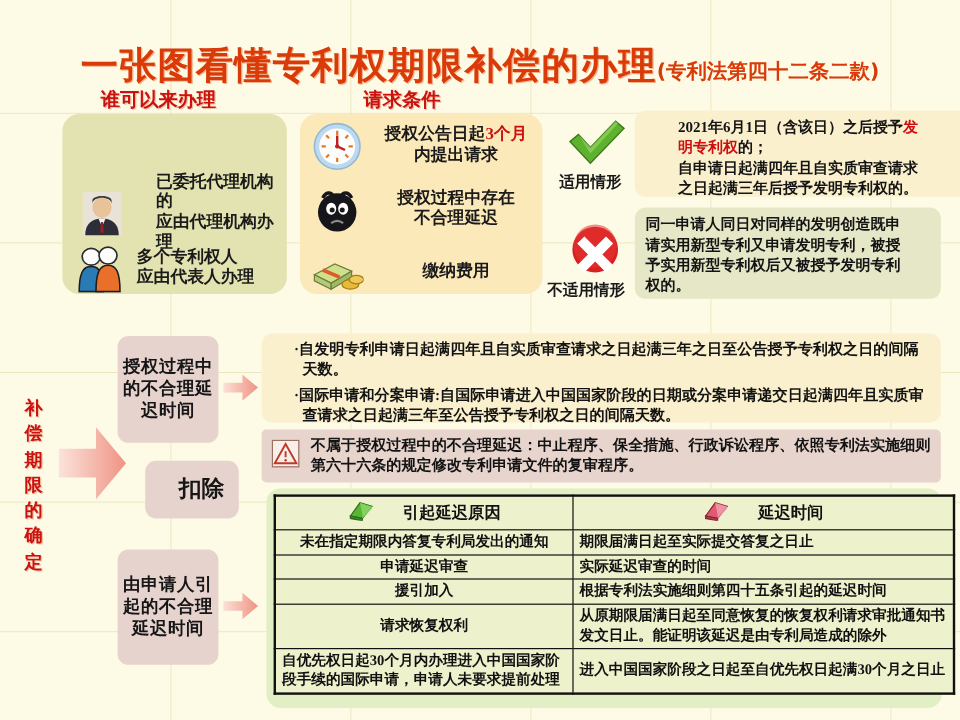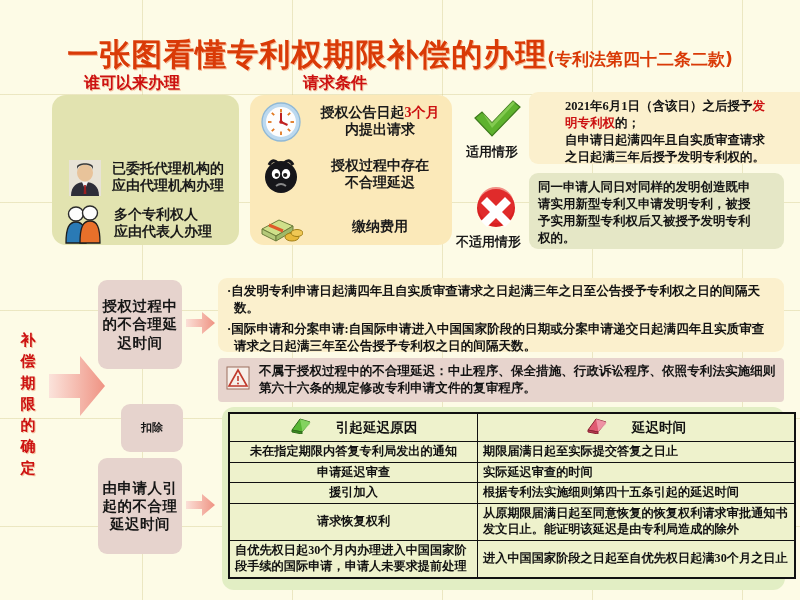--- a/index.html
+++ b/index.html
@@ -61,28 +61,28 @@
   #vtitle span{display:block;}
 
   
   #bigarrow{left:47px;top:350px;width:60px;height:72px;}
 
   
   .fbox{background:#e6d3cd;border-radius:9px;display:flex;align-items:center;
     justify-content:center;text-align:center;font-size:14.5px;font-weight:bold;
     color:#161616;line-height:1.25;letter-spacing:.5px;}
   #fbox1{left:98px;top:280px;width:84px;height:89px;}
-  #fbox2{left:121px;top:404px;width:62px;height:48px;font-size:11px;letter-spacing:0;}
+  #fbox2{left:121px;top:384px;width:62px;height:48px;font-size:19px;letter-spacing:0;padding-left:16px;}
   #fbox3{left:98px;top:458px;width:84px;height:96px;}
 
   .sarrow{width:30px;height:26px;}
 
   
   #bullets{left:218px;top:278px;width:566px;height:74px;background:#fbf0cd;border-radius:9px;
-    padding:5px 9px 0 9px;box-sizing:border-box;}
+    padding:5px 9px 0 27px;box-sizing:border-box;}
   .bl{font-size:12.6px;line-height:1.33;color:#131313;font-weight:bold;
       text-indent:-7px;padding-left:7px;margin-bottom:5px;}
 
   
   #warn{left:218px;top:358px;width:566px;height:44px;background:#e7d4cd;border-radius:4px;
     display:flex;align-items:center;padding:0 8px;box-sizing:border-box;gap:9px;}
   #warn .wtxt{font-size:12.6px;line-height:1.34;color:#131313;font-weight:bold;}
 
   
   #tpanel{left:222px;top:407px;width:563px;height:183px;background:#e2eec4;border-radius:12px;}
@@ -116,21 +116,21 @@
     <span class="iconbox" style="width:38px;height:40px;">
       <svg width="36" height="40" viewBox="0 0 36 40">
         <rect x="2" y="2" width="32" height="36" fill="#e8e3d6"></rect>
         <ellipse cx="18" cy="15" rx="8" ry="8.5" fill="#e8c39a"></ellipse>
         <path d="M10 12 C10 5 26 5 26 12 L26 9 C26 4 10 4 10 9 Z" fill="#3a3a3a"></path>
         <path d="M4 38 C4 28 10 24 18 24 C26 24 32 28 32 38 Z" fill="#2e2e38"></path>
         <path d="M15 24 L18 31 L21 24 Z" fill="#f5f5f5"></path>
         <path d="M17.2 27 L18.8 27 L19.4 36 L16.6 36 Z" fill="#9a2020"></path>
       </svg>
     </span>
-    <span class="rtxt" style="margin-left:8px;white-space:pre-line;">已委托代理机构的
+    <span class="rtxt" style="margin-left:26px;white-space:pre-line;">已委托代理机构的
 应由代理机构办理</span>
   </div>
 
   <div class="row" style="left:62px;top:204px;width:174px;height:40px;">
     <span class="iconbox" style="width:44px;height:40px;">
       <svg width="44" height="40" viewBox="0 0 44 40">
         <ellipse cx="14" cy="10" rx="7.5" ry="7" fill="#fdfdfd" stroke="#2b2b2b" stroke-width="1.4"></ellipse>
         <path d="M4 39 C4 24 7 18 14 18 C21 18 24 24 24 39 Z" fill="#2a7ab5" stroke="#1d1d1d" stroke-width="1.3"></path>
         <ellipse cx="28" cy="9" rx="7.5" ry="7" fill="#fdfdfd" stroke="#2b2b2b" stroke-width="1.4"></ellipse>
         <path d="M18 39 C18 23 21 17 28 17 C35 17 38 23 38 39 Z" fill="#e8702a" stroke="#1d1d1d" stroke-width="1.3"></path>

